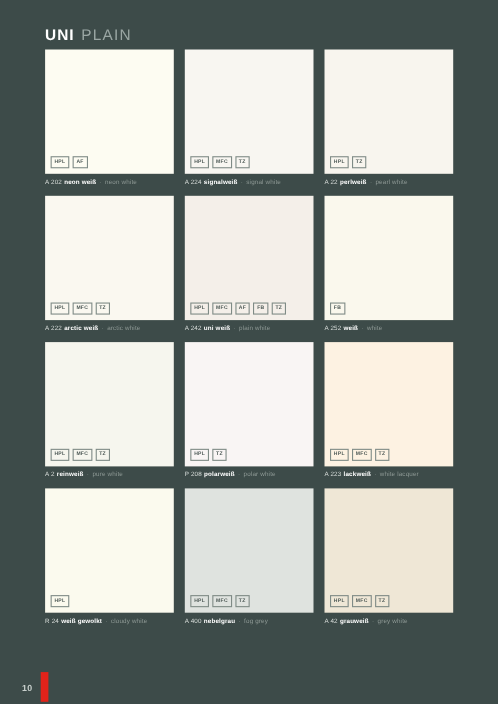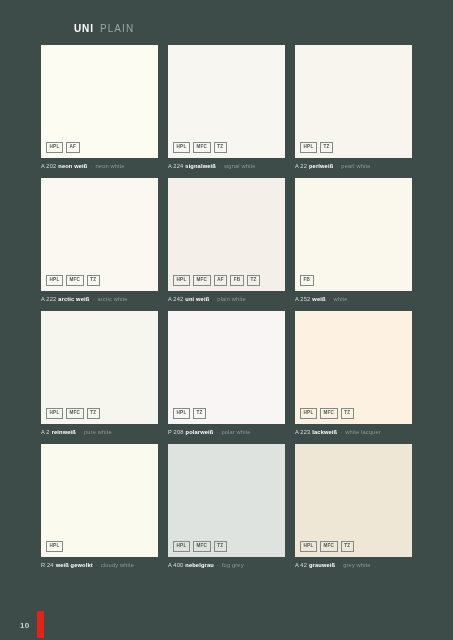--- a/index.html
+++ b/index.html
@@ -10,23 +10,22 @@
     overflow: hidden;
   }
   .page {
     position: relative;
     width: 453px; height: 640px;
     background: #3d4b49;
   }
   .header {
     position: absolute;
     left: 41px; top: 23px;
-    font-size: 10px;
+    font-size: 14px;
     letter-spacing: 0.9px;
-    margin-left: 33px;
   }
   .header .uni {
     color: #ffffff;
     font-weight: bold;
   }
   .header .plain {
     color: #9aa6a3;
     font-weight: normal;
     margin-left: 6px;
     letter-spacing: 1.1px;

